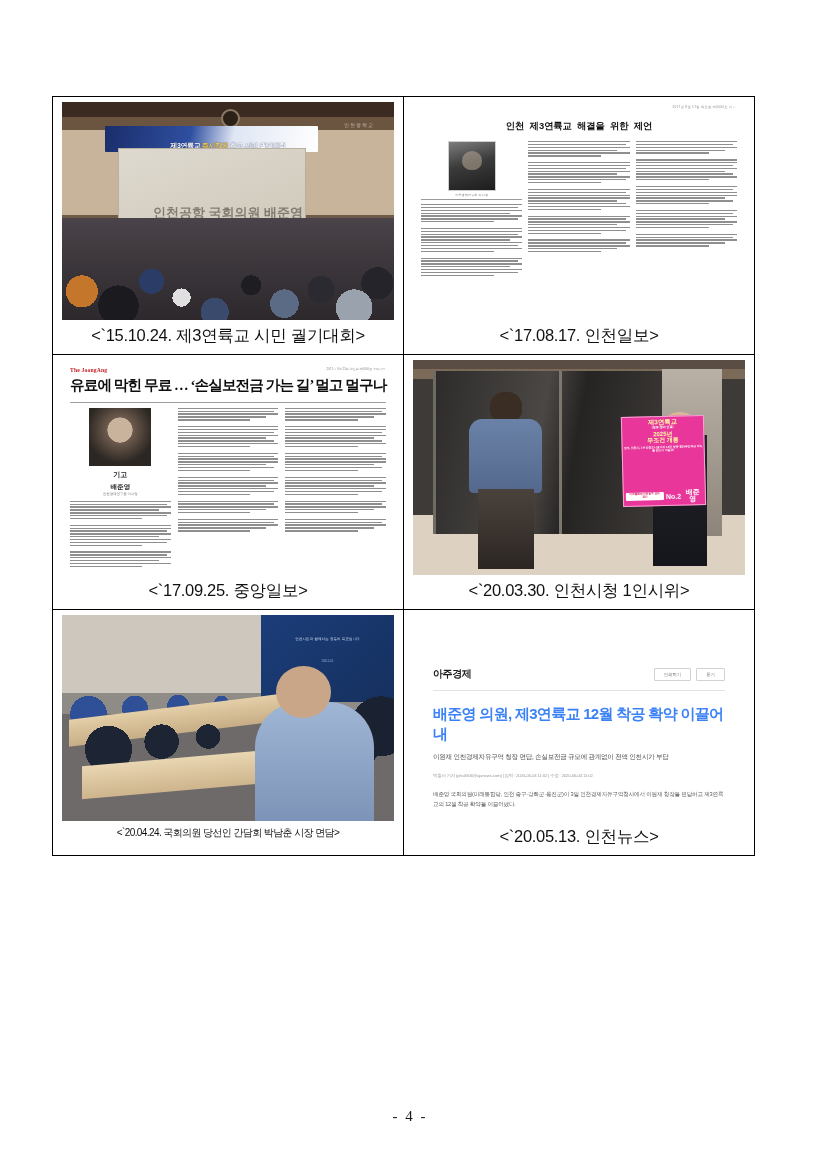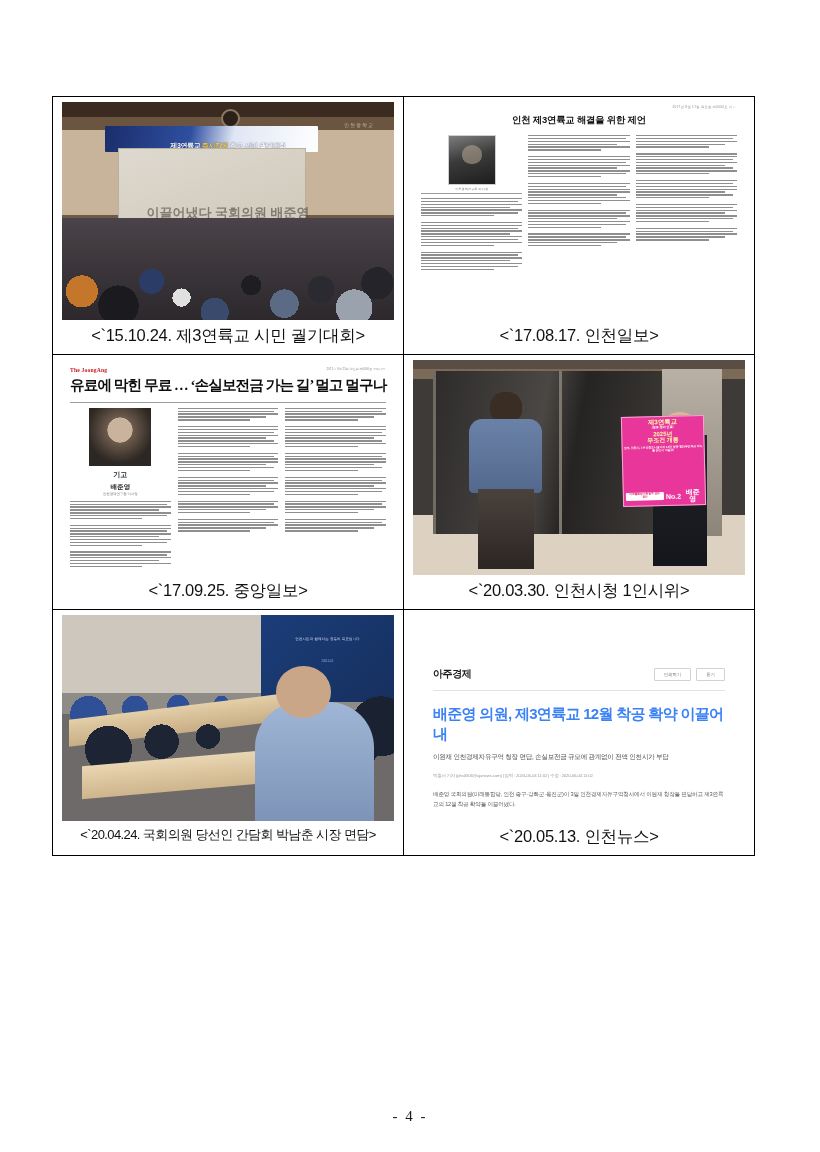--- a/index.html
+++ b/index.html
@@ -51,21 +51,21 @@
   .caption {
     font-family: "Liberation Sans", "DejaVu Sans", sans-serif;
     font-size: 16.5px;
     color: #111111;
     letter-spacing: -0.3px;
     text-align: center;
     padding: 5px 0 5px 0;
     white-space: nowrap;
   }
   .caption.small {
-    font-size: 13px;
+    font-size: 10px;
     letter-spacing: -0.6px;
   }
 
   
   .page-number {
     position: absolute;
     left: 0;
     top: 1108px;
     width: 820px;
     text-align: center;
@@ -161,26 +161,26 @@
   }
   .np .np-meta {
     position: absolute;
     right: 9px; top: 3px;
     font-size: 3.2px;
     color: #8d8d8d;
     letter-spacing: .3px;
   }
   .np .np-head {
     text-align: center;
-    font-family: Liberation Sans, sans-serif;
+    font-family: Liberation Mono, monospace;
     font-weight: bold;
     font-size: 9.4px;
     color: #111111;
     letter-spacing: -0.2px;
-    margin: 6px 0 8px 0;
+    margin: 12px 0 8px 0;
   }
   .np .np-body {
     display: flex;
     gap: 6px;
     align-items: flex-start;
   }
   .np .np-col {
     flex: 1;
     column-gap: 0;
   }
@@ -556,21 +556,21 @@
         <td>
           <div class="cell-inner">
             <div class="media ph-rally">
               <div class="emblem"></div>
               <div class="school-mark">인천중학교</div>
               <div class="banner"></div>
               <div class="banner-text">
                 <span>제3연륙교</span><span class="hl"> 즉시착공 </span><span>촉구 시민 궐기대회</span>
               </div>
               <div class="stage"></div>
-              <div class="stage-name">이끌어냈다 국회의원 배준영</div>
+              <div class="stage-name">인천공항 국회의원 배준영</div>
               <div class="crowd"></div>
             </div>
             <div class="caption">&lt;`15.10.24. 제3연륙교 시민 궐기대회&gt;</div>
           </div>
         </td>
 
         <td>
           <div class="cell-inner">
             <div class="media np">
               <div class="np-meta">2017년 8월 17일 목요일 제0000호 기고</div>

